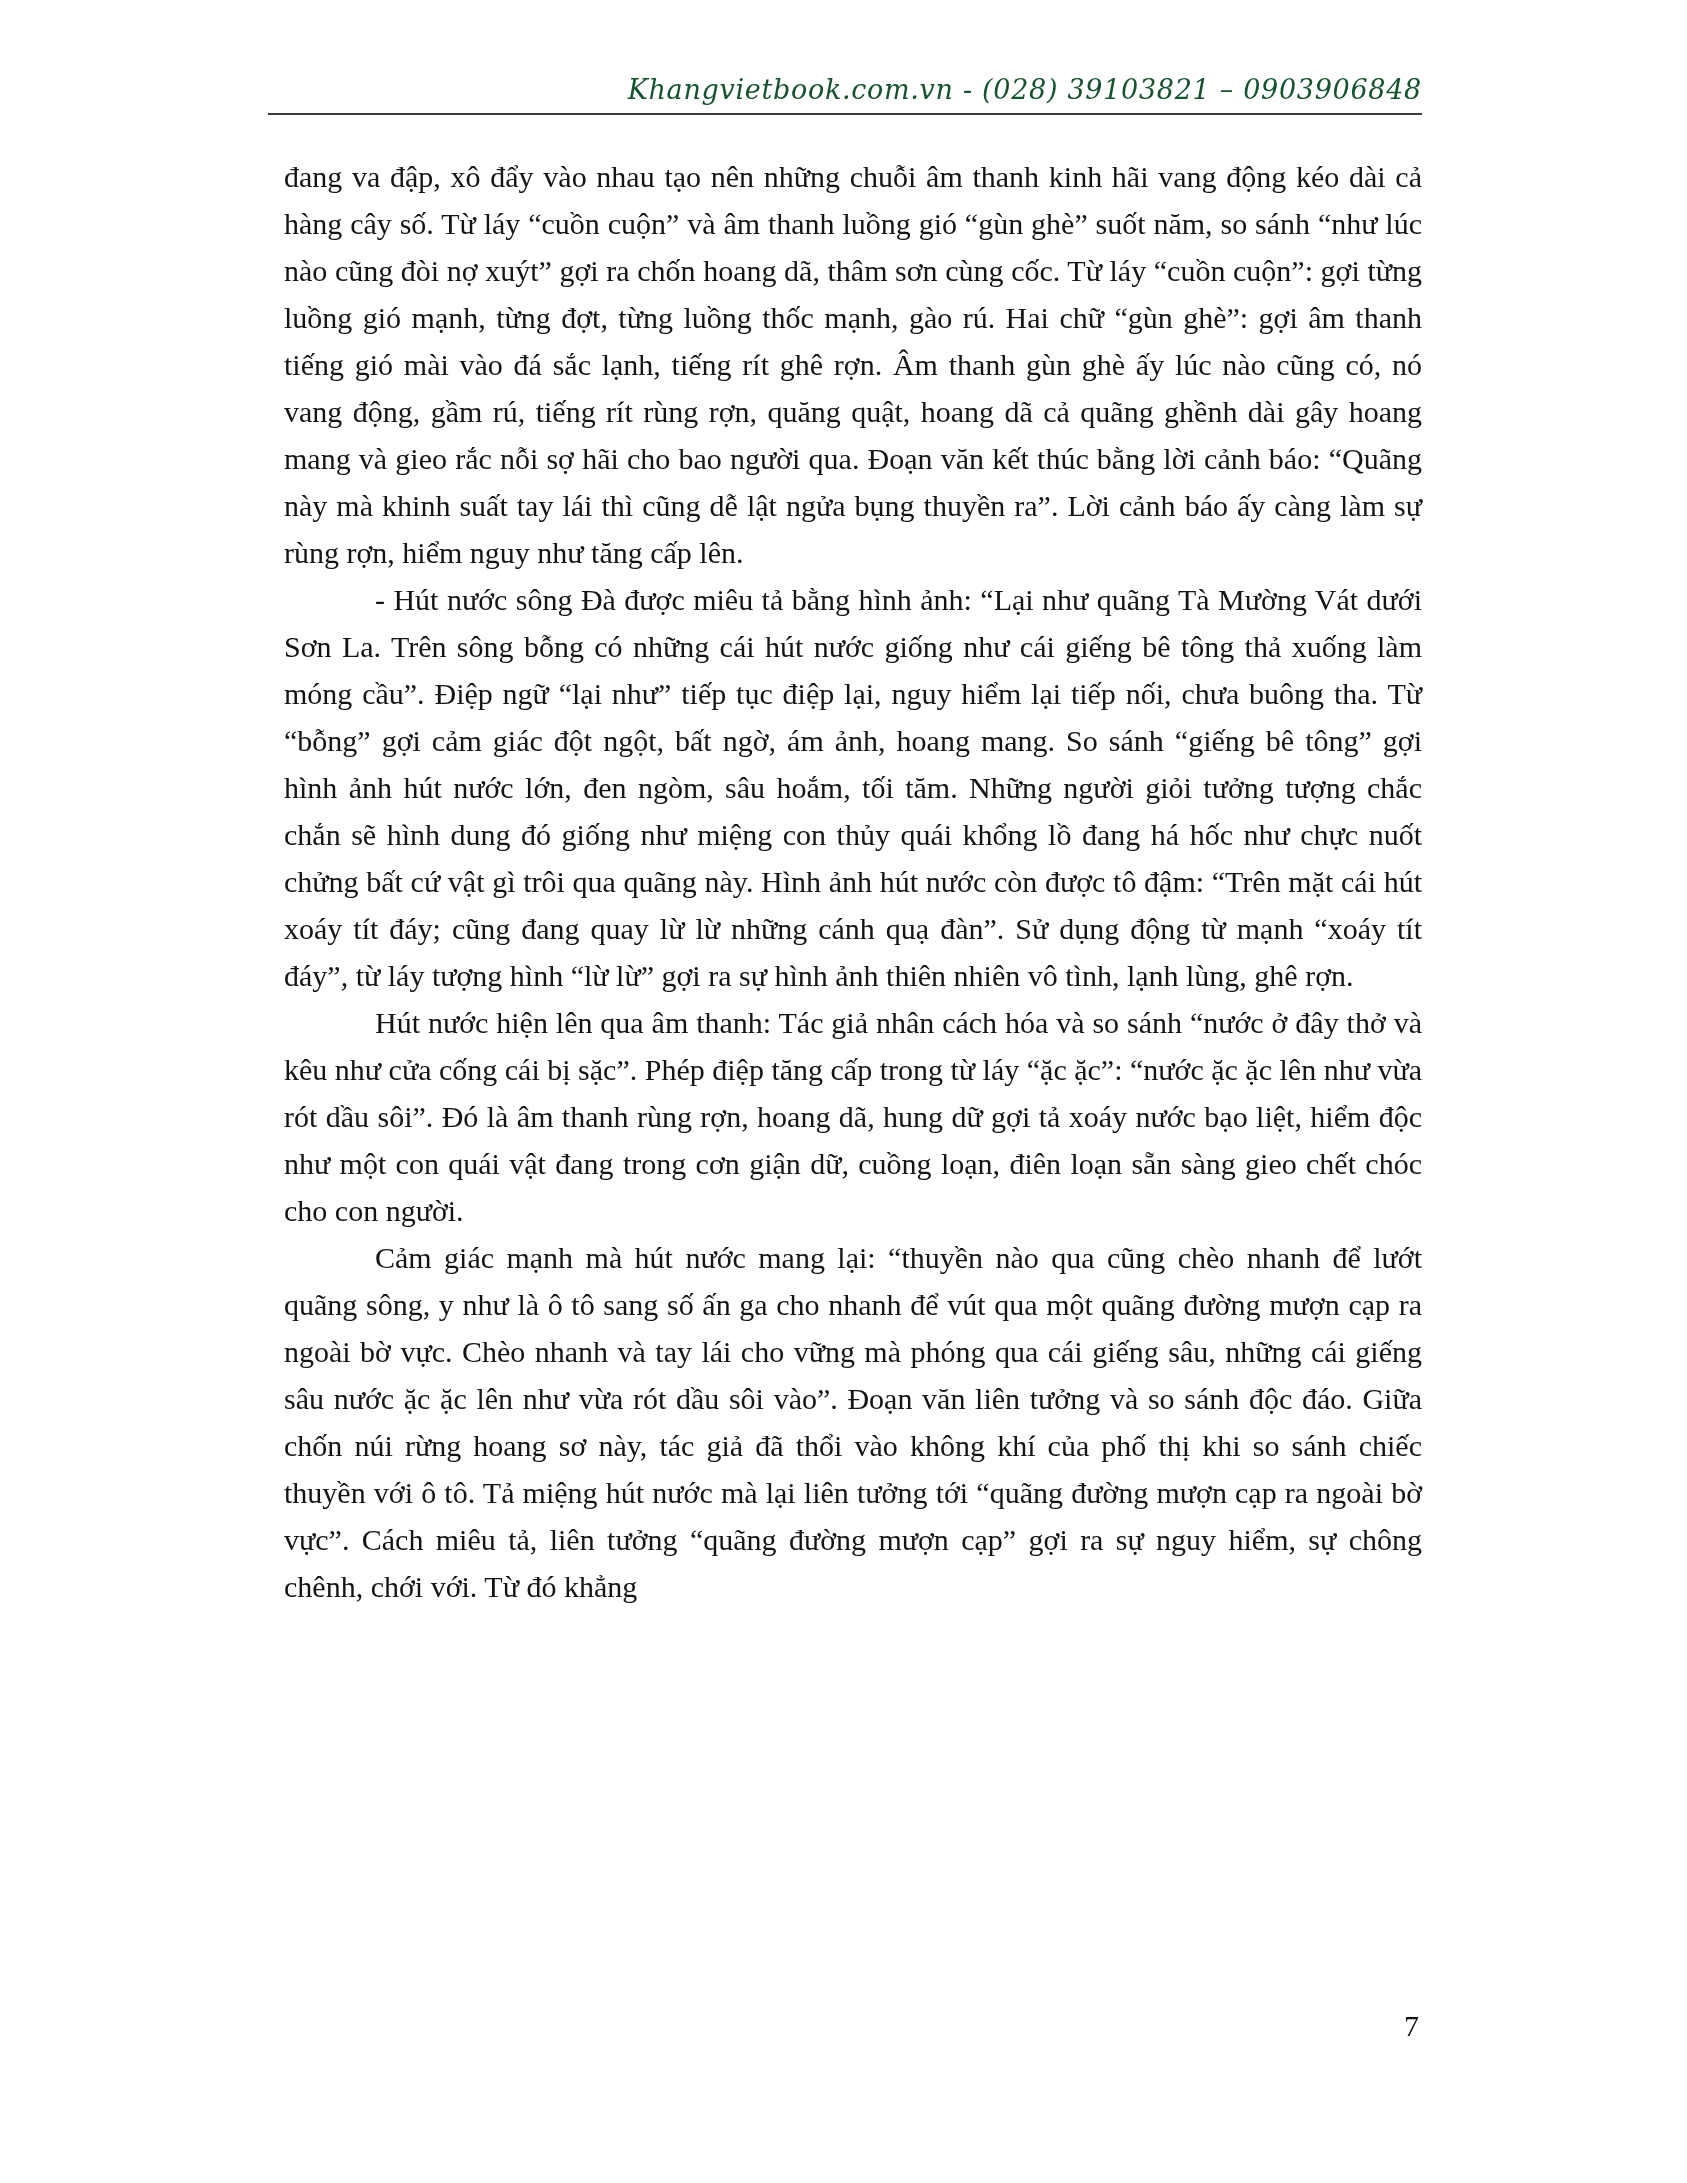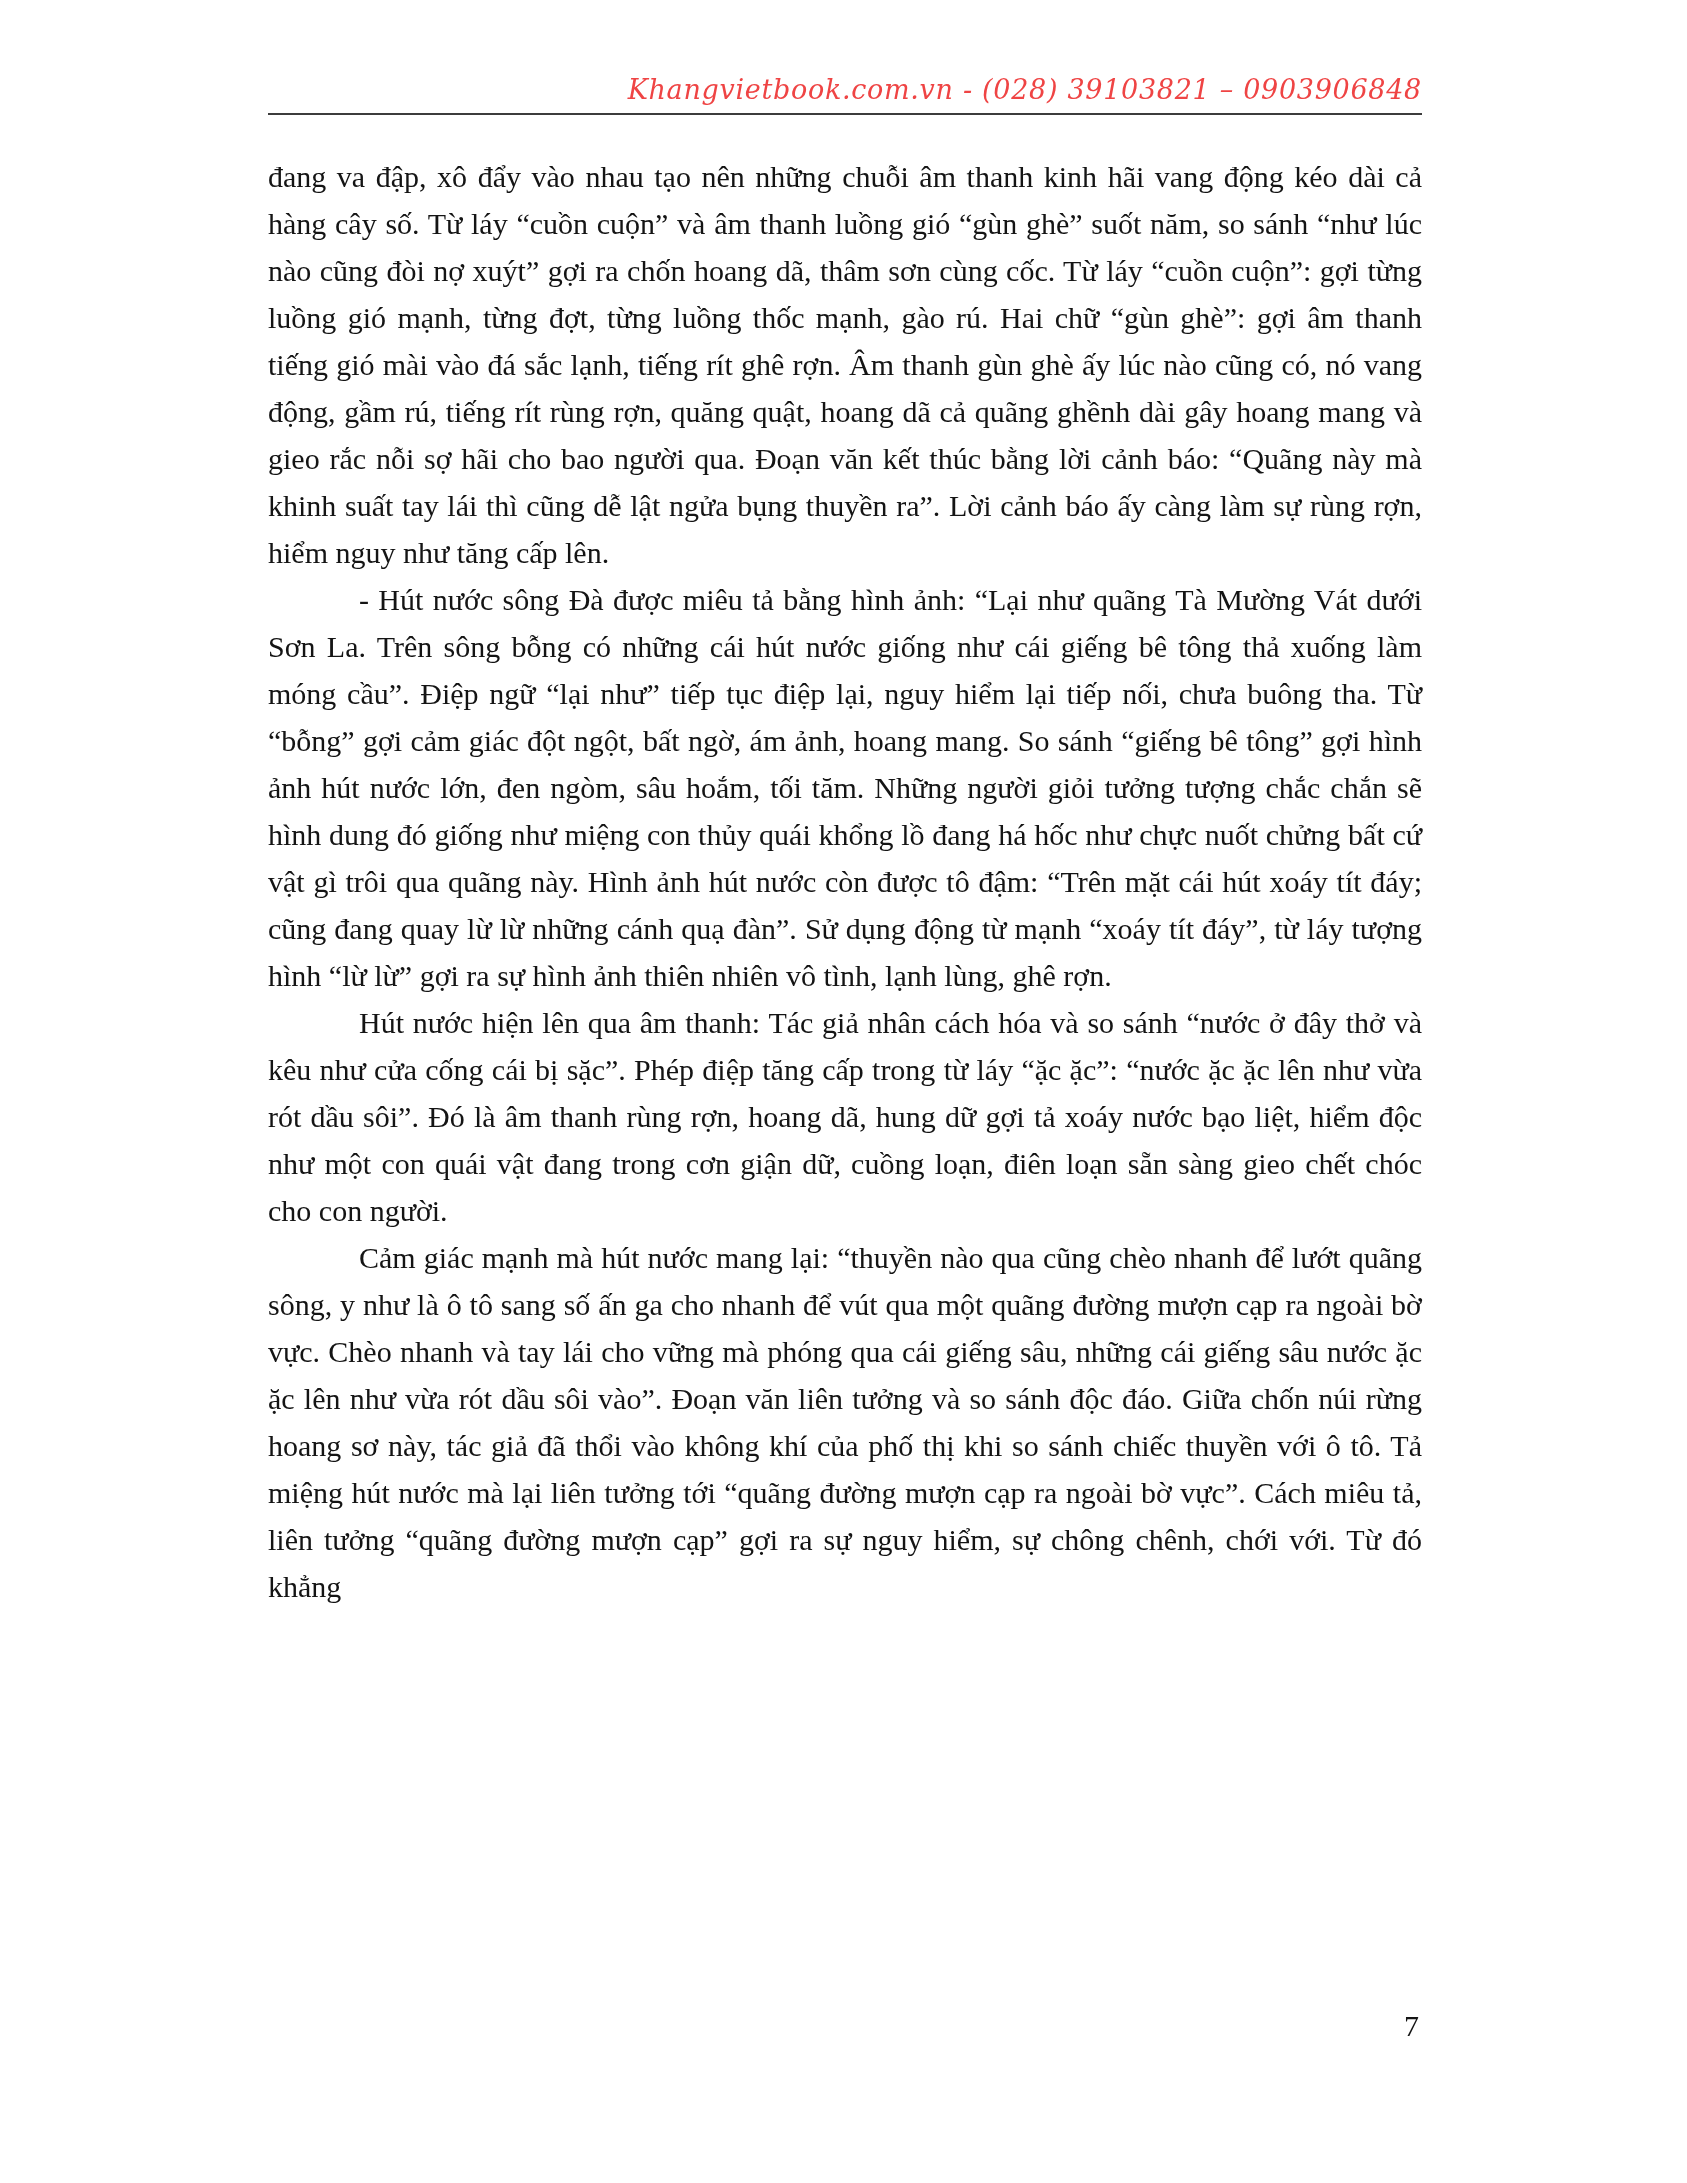--- a/index.html
+++ b/index.html
@@ -21,29 +21,30 @@
   .header-rule {
     border-bottom: 2px solid #3c3c3c;
     padding-bottom: 8px;
     text-align: right;
   }
   .header-text {
     font-family: "DejaVu Serif", serif;
     font-style: italic;
     font-size: 27px;
     letter-spacing: 0.7px;
-    color: #ef4444;
+    color: #14532d;
     margin-left: 39px;
   }
   .doc-body {
     margin-top: 38px;
     font-size: 30px;
     line-height: 47px;
     text-align: justify;
     text-justify: inter-word;
+    margin-left: 16px;
   }
   .doc-body p {
     margin: 0;
     padding: 0;
     text-indent: 91px;
   }
   .doc-body p.continuation {
     text-indent: 0;
   }
   .doc-body p.heading {

